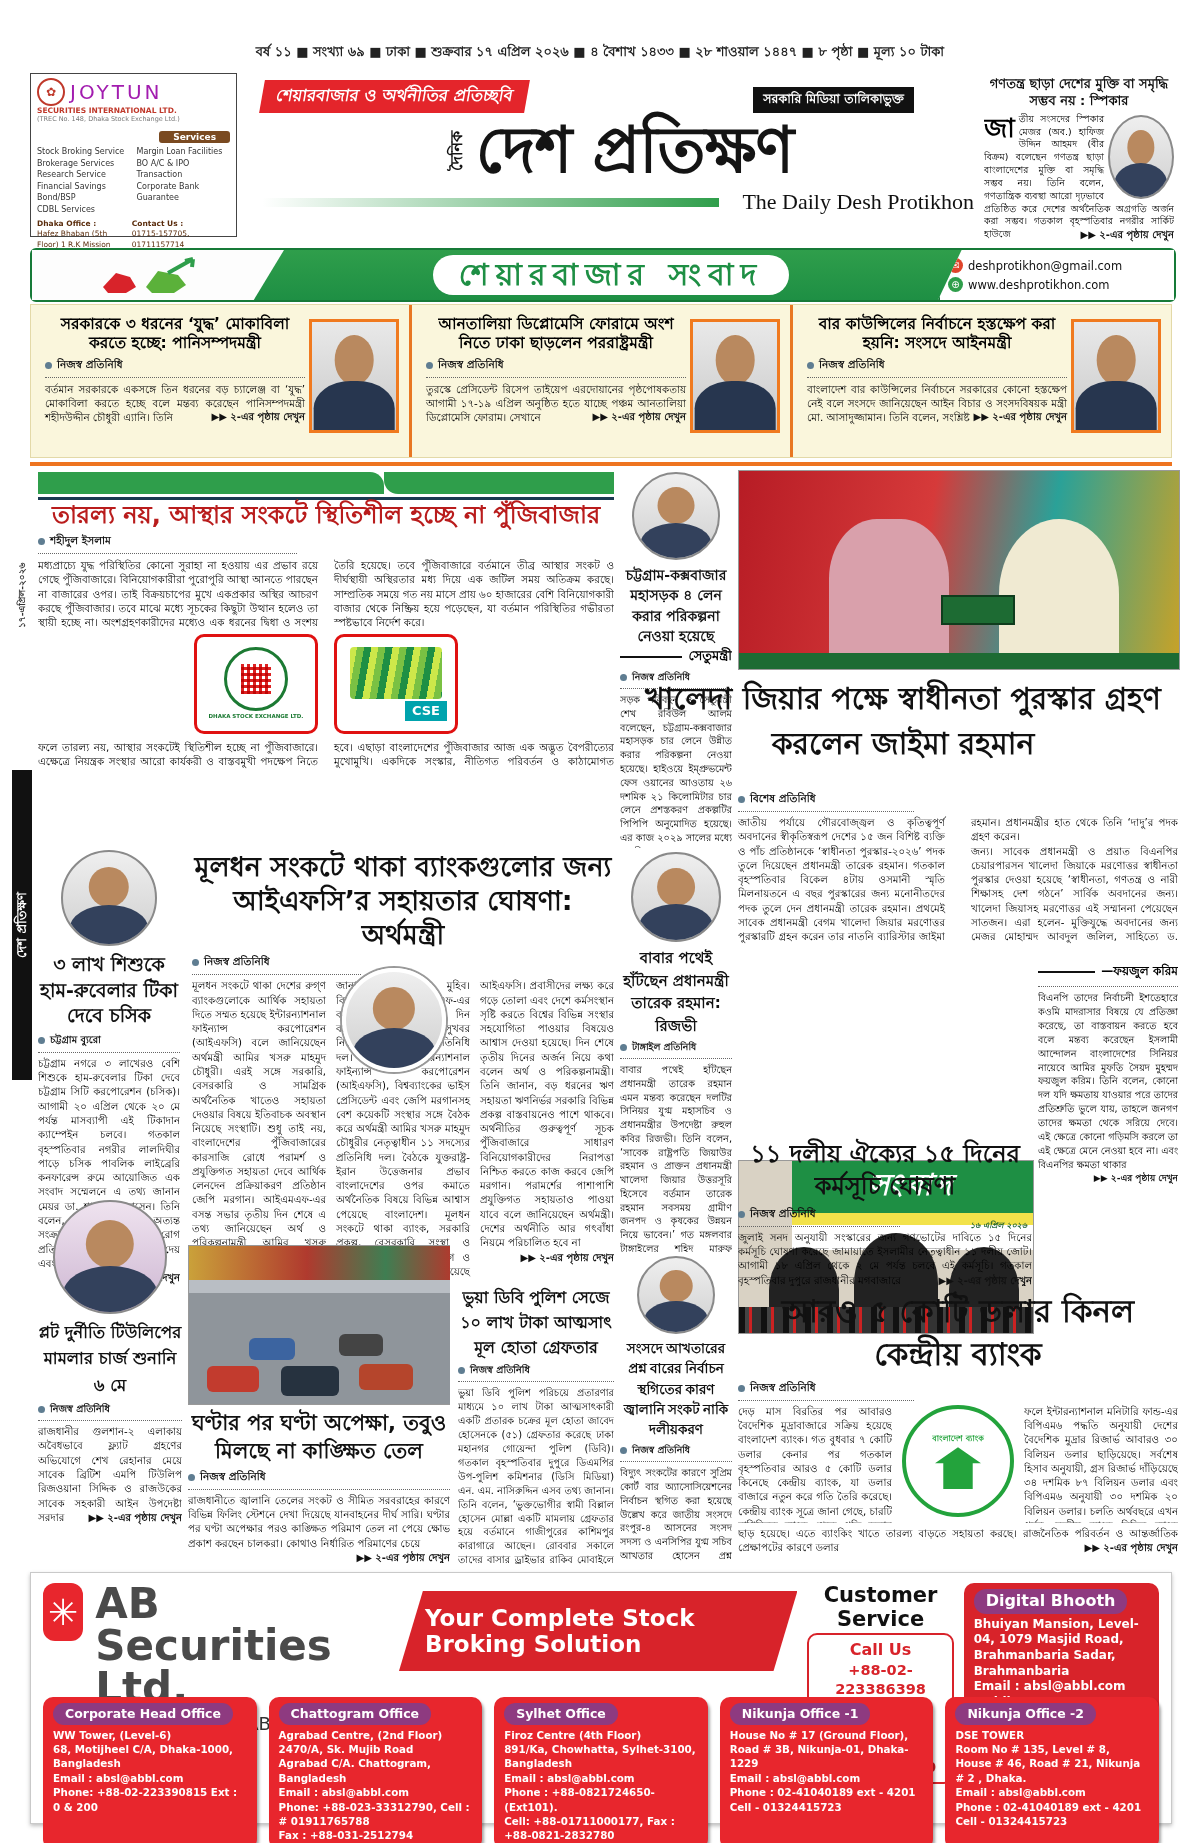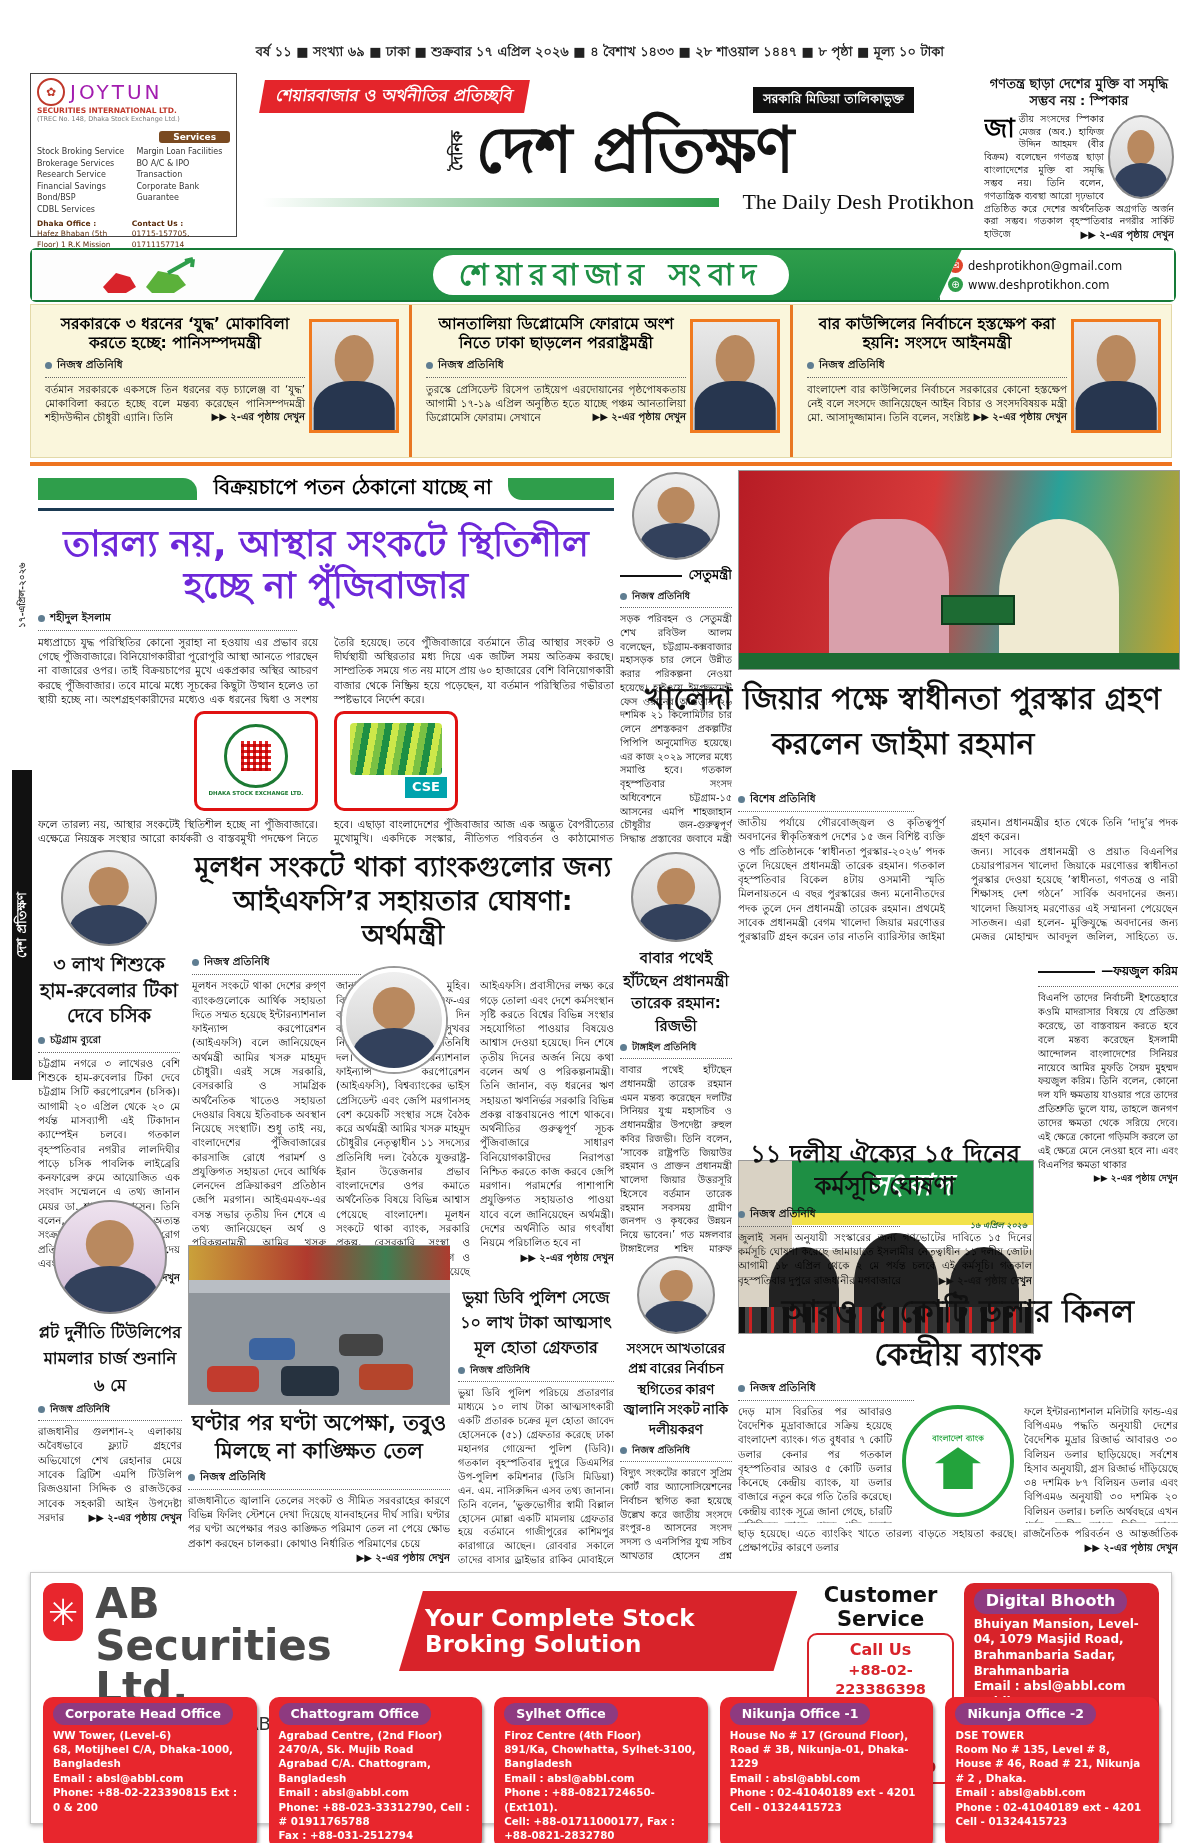--- a/index.html
+++ b/index.html
@@ -29,21 +29,21 @@
   .tstory+.tstory{border-left:3px solid #e87722;}
   .tstory h3{margin:0 0 2px;font-size:15.5px;line-height:1.25;text-align:center;}
   .tstory .body{font-size:10.3px;line-height:1.38;}
   .ts-photo{position:absolute;right:10px;top:14px;width:84px;height:108px;border:3px solid #f07a1f;}
   
   .kicker{display:flex;align-items:center;border-bottom:3px solid #1b3a52;padding-bottom:3px;}
   .kbar{height:22px;background:#2f9e4b;}
   .kbar.l{flex:1.5;border-radius:0 14px 0 0;}
   .kbar.r{flex:1;border-radius:0 0 0 14px;}
   .ktext{font-size:20px;font-weight:800;padding:0 16px;white-space:nowrap;}
-  .lead-h{color:#6d28d9;font-size:36px;font-weight:800;text-align:center;line-height:1.16;margin:12px 0 2px;}
+  .lead-h{color:#b91c1c;font-size:24px;font-weight:800;text-align:center;line-height:1.16;margin:2px 0 2px;}
   .lead-body{columns:2;column-gap:16px;font-size:10.3px;line-height:1.4;height:222px;overflow:hidden;}
   .lead-logos{column-span:all;display:flex;justify-content:center;gap:16px;margin:4px 0 6px;}
   .logobox{width:118px;height:94px;border:3px solid #e01111;border-radius:10px;background:#fff;
            display:flex;flex-direction:column;align-items:center;justify-content:center;gap:2px;}
   .dse-ring{width:58px;height:58px;border:3px solid #1c7a33;border-radius:50%;display:flex;align-items:center;justify-content:center;}
   .dse-grid{width:30px;height:30px;background:repeating-linear-gradient(90deg,#d22 0 3px,#fff 3px 6px),repeating-linear-gradient(0deg,#d22 0 3px,#fff 3px 6px);background-blend-mode:multiply;}
   .dse-cap{font-size:5.5px;color:#1c7a33;font-weight:bold;text-align:center;}
   .cse-waves{width:92px;height:52px;background:repeating-linear-gradient(100deg,#cde84a 0 7px,#7ac143 7px 14px,#1e8f44 14px 21px);border-radius:4px;}
   .cse-tag{align-self:flex-end;margin-right:8px;background:#00a3ad;color:#fff;font-weight:bold;font-size:13px;padding:1px 7px;}
   
@@ -222,21 +222,20 @@
   <div class="abs" style="left:30px;top:462px;width:1142px;height:4px;background:#ee7420;"></div>
 
   <div class="abs vert" style="left:14px;top:478px;height:150px;font-size:9px;color:#333;font-weight:bold;">১৭-এপ্রিল-২০২৬</div>
   <div class="abs" style="left:12px;top:770px;width:20px;height:310px;background:#111;display:flex;align-items:center;justify-content:center;">
     <span class="vert" style="color:#fff;font-size:13px;font-weight:bold;">দেশ প্রতিক্ষণ</span>
   </div>
 
   <div class="abs story" style="left:38px;top:472px;width:576px;height:374px;">
     <div class="kicker">
       <span class="kbar l"></span>
-      <span class="ktext">বিক্রয়চাপে পতন ঠেকানো যাচ্ছে না</span>
       <span class="kbar r"></span>
     </div>
     <h1 class="lead-h">তারল্য নয়, আস্থার সংকটে স্থিতিশীল হচ্ছে না পুঁজিবাজার</h1>
     <div class="byline" style="width:45%;">
         <span class="bdot"></span>
       <span>শহীদুল ইসলাম</span>
       </div>
     <div class="lead-body just">
       <p style="margin:0;">মধ্যপ্রাচ্যে যুদ্ধ পরিস্থিতির কোনো সুরাহা না হওয়ায় এর প্রভাব রয়ে গেছে পুঁজিবাজারে। বিনিয়োগকারীরা পুরোপুরি আস্থা আনতে পারছেন না বাজারের ওপর। তাই বিক্রয়চাপের মুখে একপ্রকার অস্থির আচরণ করছে পুঁজিবাজার। তবে মাঝে মধ্যে সূচকের কিছুটা উত্থান হলেও তা স্থায়ী হচ্ছে না। অংশগ্রহণকারীদের মধ্যেও এক ধরনের দ্বিধা ও সংশয় তৈরি হয়েছে। তবে পুঁজিবাজারে বর্তমানে তীব্র আস্থার সংকট ও দীর্ঘস্থায়ী অস্থিরতার মধ্য দিয়ে এক জটিল সময় অতিক্রম করছে। সাম্প্রতিক সময়ে গত নয় মাসে প্রায় ৬০ হাজারের বেশি বিনিয়োগকারী বাজার থেকে নিষ্ক্রিয় হয়ে পড়েছেন, যা বর্তমান পরিস্থিতির গভীরতা স্পষ্টভাবে নির্দেশ করে।</p>
       <div class="lead-logos">
@@ -277,20 +276,21 @@
       </div>
     <div class="smallbody just" style="columns:3;column-gap:10px;height:352px;overflow:hidden;">
       <span>মূলধন সংকটে থাকা দেশের রুগ্ণ ব্যাংকগুলোকে আর্থিক সহায়তা দিতে সম্মত হয়েছে ইন্টারন্যাশনাল ফাইন্যান্স করপোরেশন (আইএফসি) বলে জানিয়েছেন অর্থমন্ত্রী আমির খসরু মাহমুদ চৌধুরী। এরই সঙ্গে সরকারি, বেসরকারি ও সামগ্রিক অর্থনৈতিক খাতেও সহায়তা দেওয়ার বিষয়ে ইতিবাচক অবস্থান নিয়েছে সংস্থাটি। শুধু তাই নয়, বাংলাদেশের পুঁজিবাজারের কারসাজি রোধে পরামর্শ ও প্রযুক্তিগত সহায়তা দেবে আর্থিক লেনদেন প্রক্রিয়াকরণ প্রতিষ্ঠান জেপি মরগান। আইএমএফ-এর বসন্ত সভার তৃতীয় দিন শেষে এ তথ্য জানিয়েছেন অর্থ ও পরিকল্পনামন্ত্রী আমির খসরু মাহমুদ চৌধুরী। যুক্তরাষ্ট্রের ওয়াশিংটন ডিসি থেকে আরও জানাচ্ছেন মুহিব্বুল্লাহ মুহিব। বিশ্বব্যাংক ও আইএমএফ-এর বসন্ত সভার তৃতীয় দিন বাংলাদেশের জন্য বড় সুখবর নিয়ে আসে সরকারের প্রতিনিধি দল। এ দিন ইন্টারন্যাশনাল ফাইন্যান্স করপোরেশন (আইএফসি), বিশ্বব্যাংকের ভাইস প্রেসিডেন্ট এবং জেপি মরগানসহ বেশ কয়েকটি সংস্থার সঙ্গে বৈঠক করে অর্থমন্ত্রী আমির খসরু মাহমুদ চৌধুরীর নেতৃত্বাধীন ১১ সদস্যের প্রতিনিধি দল। বৈঠকে যুক্তরাষ্ট্র-ইরান উত্তেজনার প্রভাব বাংলাদেশের ওপর কমাতে অর্থনৈতিক বিষয়ে বিভিন্ন আশ্বাস পেয়েছে বাংলাদেশ। মূলধন সংকটে থাকা ব্যাংক, সরকারি প্রকল্প, বেসরকারি সংস্থা ও অর্থনৈতিক খাতে বিনিয়োগ ও সহায়তার আশ্বাস দিয়েছে আইএফসি। প্রবাসীদের লক্ষ্য করে গড়ে তোলা এবং দেশে কর্মসংস্থান সৃষ্টি করতে বিশ্বের বিভিন্ন সংস্থার সহযোগিতা পাওয়ার বিষয়েও আশ্বাস দেওয়া হয়েছে। দিন শেষে তৃতীয় দিনের অর্জন নিয়ে কথা বলেন অর্থ ও পরিকল্পনামন্ত্রী। তিনি জানান, বড় ধরনের ঋণ সহায়তা ঋণনির্ভর সরকারি বিভিন্ন প্রকল্প বাস্তবায়নেও পাশে থাকবে। অর্থনীতির গুরুত্বপূর্ণ সূচক পুঁজিবাজারে সাধারণ বিনিয়োগকারীদের নিরাপত্তা নিশ্চিত করতে কাজ করবে জেপি মরগান। পরামর্শের পাশাপাশি প্রযুক্তিগত সহায়তাও পাওয়া যাবে বলে জানিয়েছেন অর্থমন্ত্রী। দেশের অর্থনীতি আর গৎবাঁধা নিয়মে পরিচালিত হবে না</span>
       <span class="cont">▶▶ ২-এর পৃষ্ঠায় দেখুন</span>
     </div>
     <div class="hs" style="position:absolute;left:150px;top:118px;width:96px;height:96px;border:4px solid #fff;box-shadow:0 0 0 2px #999;"></div>
   </div>
 
   <div class="abs story" style="left:620px;top:470px;width:112px;height:378px;">
     <div class="hs" style="width:84px;height:84px;margin:2px auto 5px;"></div>
+    <h3 class="h-center" style="font-size:14px;line-height:1.45;">চট্টগ্রাম-কক্সবাজার মহাসড়ক ৪ লেন করার পরিকল্পনা নেওয়া হয়েছে</h3>
     <div class="att-line" style="font-size:13px;">
         <span class="dash"></span>
       <span>সেতুমন্ত্রী</span>
       </div>
     <div class="byline" style="font-size:9.3px;">
         <span class="bdot"></span>
       <span>নিজস্ব প্রতিনিধি</span>
       </div>
     <div class="just" style="font-size:9.7px;line-height:1.42;">
       <span>সড়ক পরিবহন ও সেতুমন্ত্রী শেখ রবিউল আলম বলেছেন, চট্টগ্রাম-কক্সবাজার মহাসড়ক চার লেনে উন্নীত করার পরিকল্পনা নেওয়া হয়েছে। হাইওয়ে ইম্প্রুভমেন্ট ফেস ওয়ানের আওতায় ২৬ দশমিক ২১ কিলোমিটার চার লেনে প্রশস্তকরণ প্রকল্পটির পিপিপি অনুমোদিত হয়েছে। এর কাজ ২০২৯ সালের মধ্যে সমাপ্তি হবে। গতকাল বৃহস্পতিবার সংসদ অধিবেশনে চট্টগ্রাম-১৫ আসনের এমপি শাহজাহান চৌধুরীর জন-গুরুত্বপূর্ণ সিদ্ধান্ত প্রস্তাবের জবাবে মন্ত্রী সংসদকে একথা জানান। সেতুমন্ত্রী</span>

